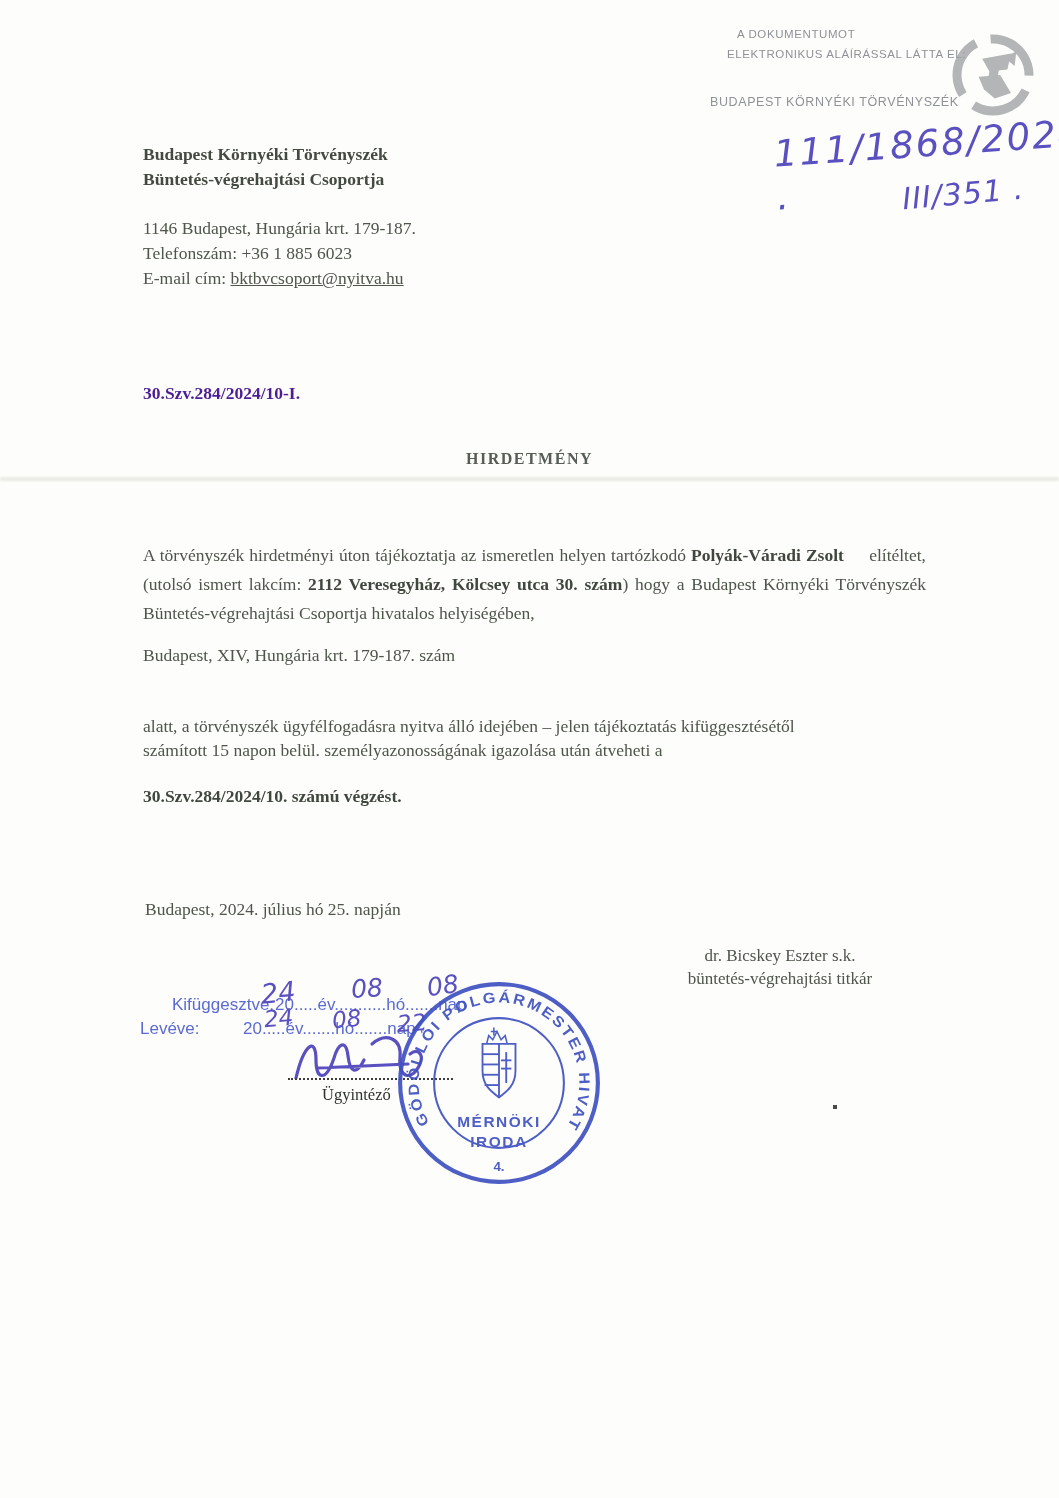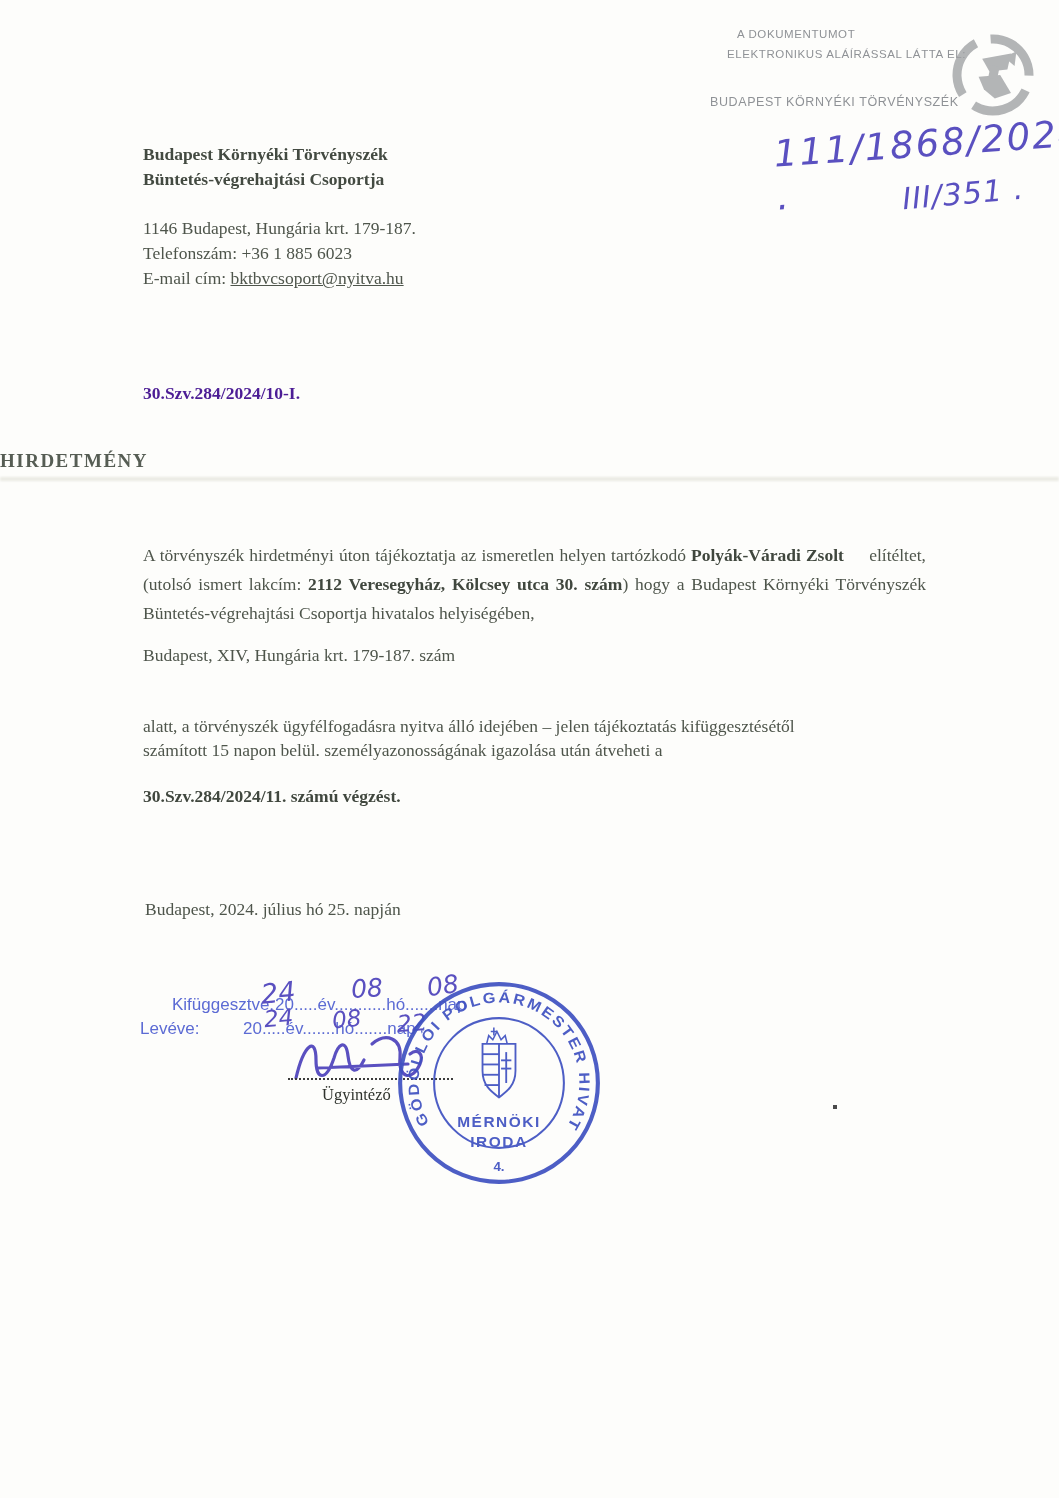--- a/index.html
+++ b/index.html
@@ -24,21 +24,21 @@
   .hw-ref1{left:775px;top:122px;font-size:37px;transform:rotate(-4deg);letter-spacing:2px;}
   .hw-ref2{left:902px;top:176px;font-size:30px;transform:rotate(-5deg);letter-spacing:1px;}
   
   .lh{left:143px;font-size:17.5px;}
   .lh-b{font-weight:bold;color:#434a41;}
   .o1{top:144px;} .o2{top:169px;}
   .addr{top:218px;} .phone{top:243px;} .mail{top:268px;}
   .mail-link{text-decoration:underline;}
   
   .caseno{left:143px;top:383px;font-size:17.5px;font-weight:bold;color:#4c1d95;}
-  .doc-title{left:0;top:450px;width:1059px;text-align:left;font-size:19px;font-weight:bold;letter-spacing:1.5px;color:#565d54;}
+  .doc-title{left:0;top:450px;width:1059px;text-align:center;font-size:16px;font-weight:bold;letter-spacing:1.5px;color:#565d54;}
   .scanline{left:0;top:477px;width:1059px;height:4px;background:#dcdcd2;opacity:.55;filter:blur(1px);}
   
   .bodytxt{left:143px;width:783px;font-size:17.5px;color:#4e554b;}
   .p1{top:541px;line-height:28.8px;text-align:justify;}
   .b{font-weight:bold;color:#40473e;}
   .p2{top:645px;} .p3{top:716px;} .p4{top:740px;} .p5{top:786px;font-weight:bold;color:#40473e;}
   .dateline{left:145px;top:899px;font-size:17.5px;}
   .signer{left:635px;top:944px;width:290px;text-align:center;font-size:17px;line-height:23px;}
   
   .posting{font-family:"Liberation Sans", sans-serif;color:#5c6bd4;font-size:17px;}
@@ -86,23 +86,27 @@
   <div class="abs lh mail"><span>E-mail cím: </span><span class="mail-link">bktbvcsoport@nyitva.hu</span></div>
 
   <div class="abs caseno">30.Szv.284/2024/10-I.</div>
   <div class="abs doc-title">HIRDETMÉNY</div>
   <div class="abs scanline"></div>
 
   <div class="abs bodytxt p1"><span>A törvényszék hirdetményi úton tájékoztatja az ismeretlen helyen tartózkodó </span><span class="b">Polyák-Váradi Zsolt</span><span>&nbsp;&nbsp;&nbsp;&nbsp; elítéltet, (utolsó ismert lakcím: </span><span class="b">2112 Veresegyház, Kölcsey utca 30. szám</span><span>) hogy a Budapest Környéki Törvényszék Büntetés-végrehajtási Csoportja hivatalos helyiségében,</span></div>
   <div class="abs bodytxt p2">Budapest, XIV, Hungária krt. 179-187. szám</div>
   <div class="abs bodytxt p3">alatt, a törvényszék ügyfélfogadásra nyitva álló idejében – jelen tájékoztatás kifüggesztésétől</div>
   <div class="abs bodytxt p4">számított 15 napon belül. személyazonosságának igazolása után átveheti a</div>
-  <div class="abs bodytxt p5">30.Szv.284/2024/11. számú végzést.</div>
+  <div class="abs bodytxt p5">30.Szv.284/2024/10. számú végzést.</div>
 
   <div class="abs dateline">Budapest, 2024. július hó 25. napján</div>
+  <div class="abs signer">
+    <div>dr. Bicskey Eszter s.k.</div>
+    <div>büntetés-végrehajtási titkár</div>
+  </div>
 
   <div class="abs posting prow1"><span class="plabel">Kifüggesztve:</span><span>20.....év...........hó.......nap</span></div>
   <div class="abs posting prow2"><span class="plabel">Levéve:</span><span>20.....év.......hó.......nap</span></div>
 
   <span class="hw-sm" style="left:261px;top:977px;font-size:27px;transform:rotate(-6deg);">24</span>
   <span class="hw-sm" style="left:351px;top:974px;font-size:25px;transform:rotate(-4deg);">08</span>
   <span class="hw-sm" style="left:427px;top:971px;font-size:25px;transform:rotate(-8deg);">08</span>
   <span class="hw-sm" style="left:264px;top:1005px;font-size:23px;transform:rotate(-5deg);">24</span>
   <span class="hw-sm" style="left:332px;top:1006px;font-size:23px;transform:rotate(-6deg);">08</span>
   <span class="hw-sm" style="left:397px;top:1010px;font-size:23px;transform:rotate(-4deg);">22</span>

